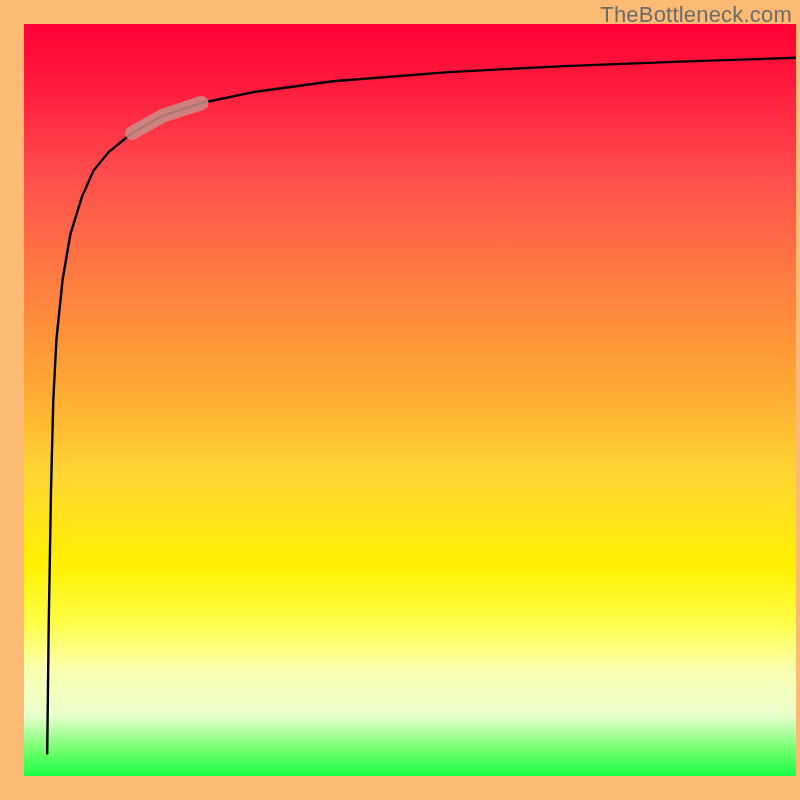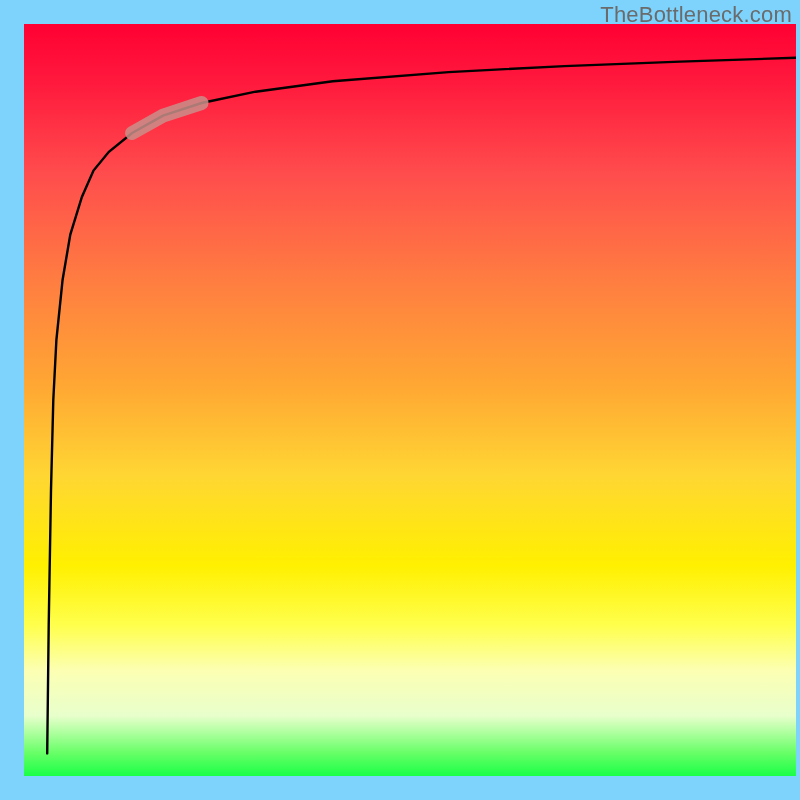--- a/index.html
+++ b/index.html
@@ -7,21 +7,21 @@
     padding: 0;
     width: 800px;
     height: 800px;
     font-family: Arial, Helvetica, sans-serif;
     background: #ffffff;
   }
   .container {
     position: relative;
     width: 800px;
     height: 800px;
-    background: #7dd3fc;
+    background: #fdba74;
   }
   .plot-area {
     position: absolute;
     left: 24px;
     top: 24px;
     width: 772px;
     height: 752px;
     
     background: linear-gradient(
       to bottom,

